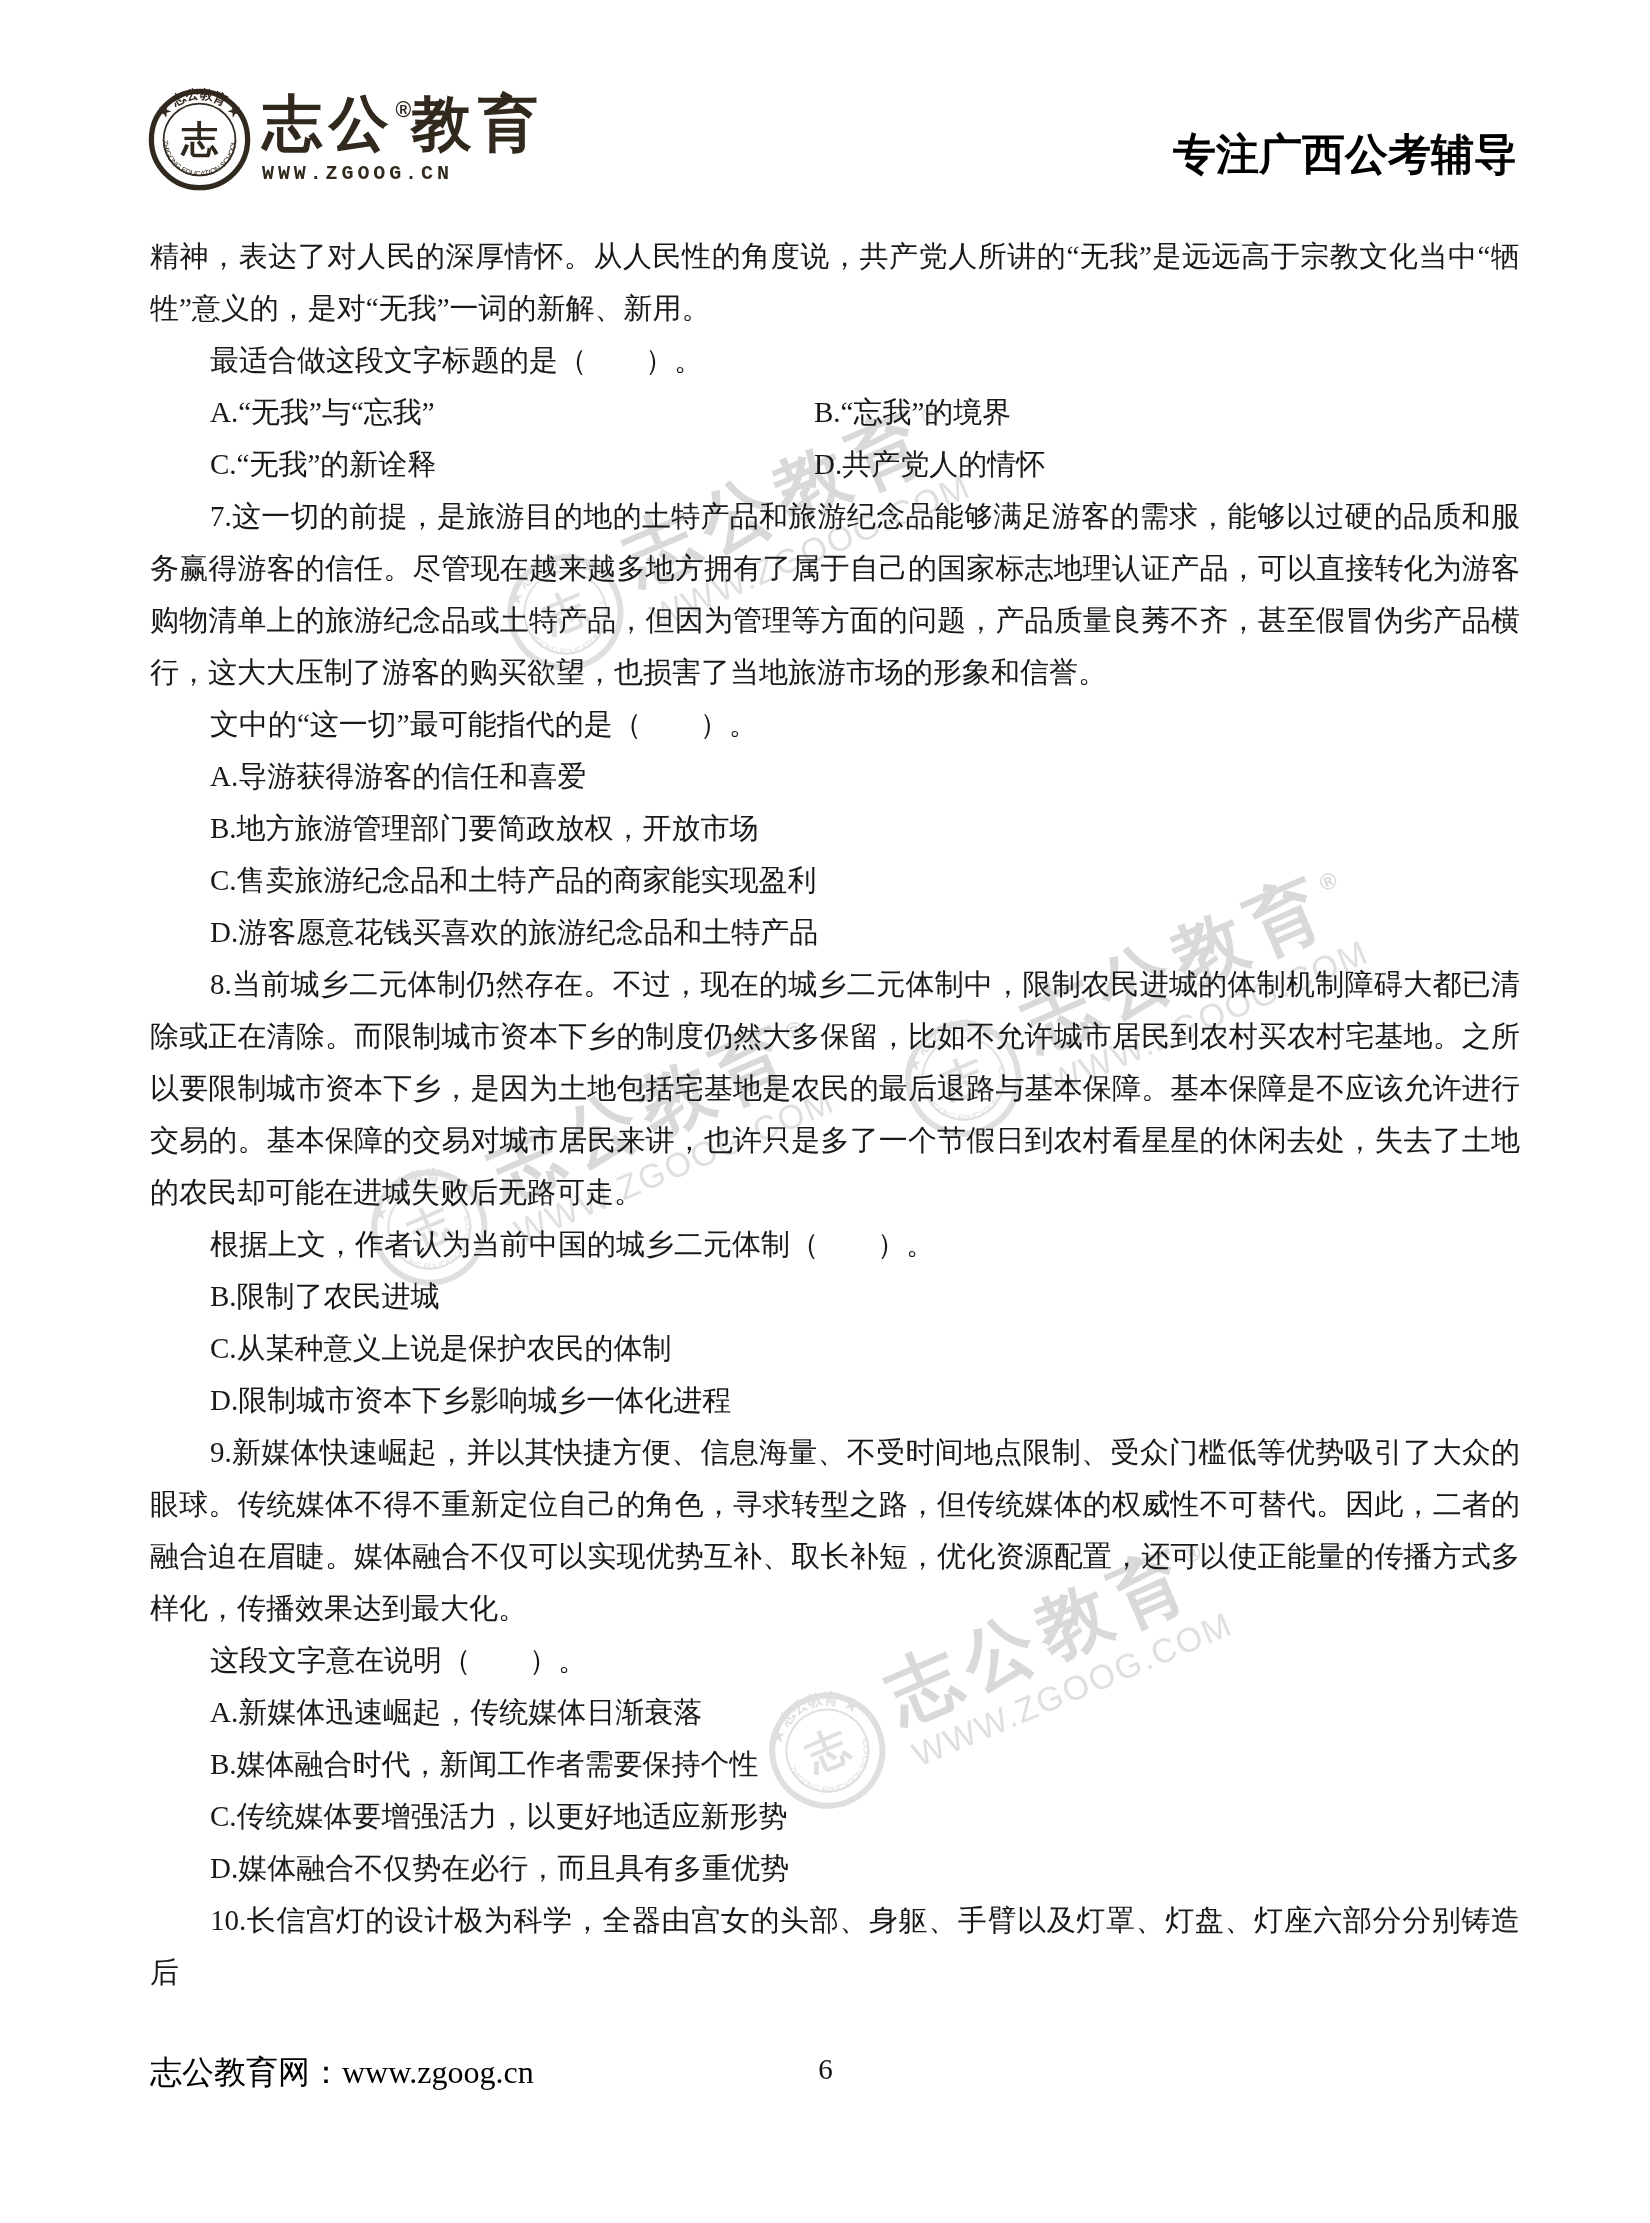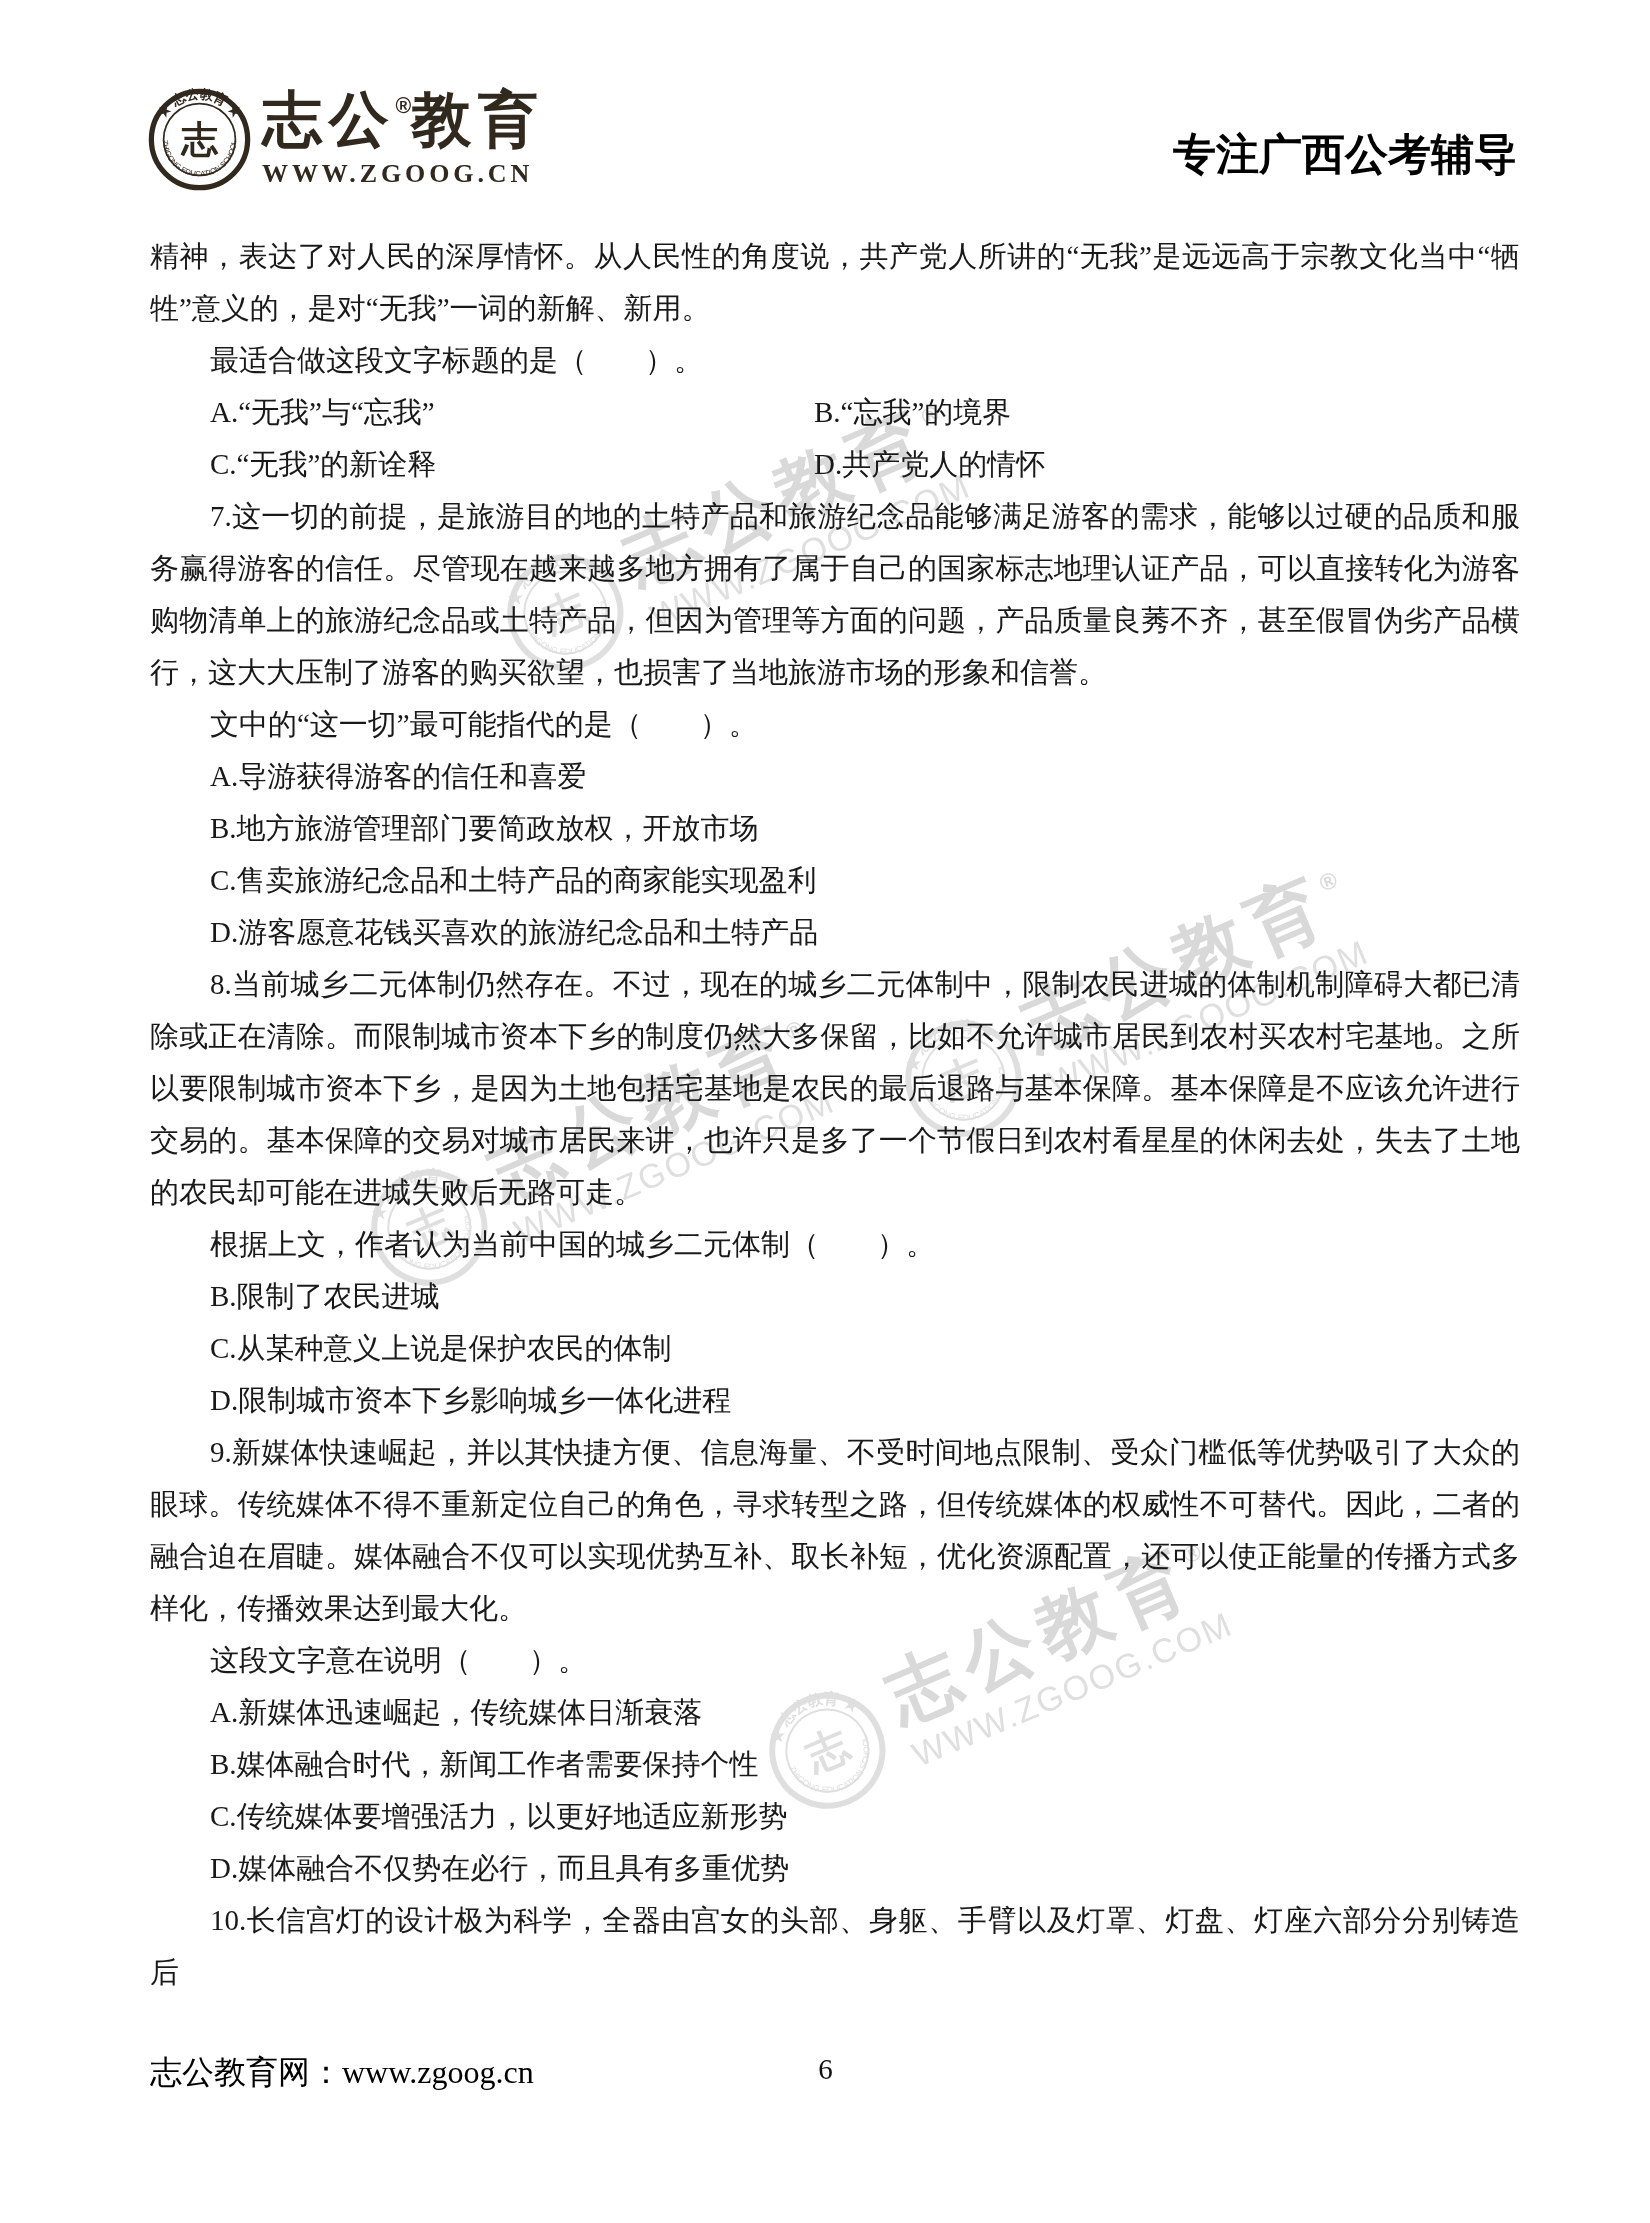--- a/index.html
+++ b/index.html
@@ -13,22 +13,22 @@
     display:flex;justify-content:space-between;align-items:flex-end;z-index:3;
   }
   .logo{display:flex;align-items:center;gap:10px;color:#31281e;}
   .seal-lg{width:105px;height:105px;display:block;}
   .brand-line{
     font-family:"Liberation Sans","DejaVu Sans",sans-serif;font-weight:bold;
     font-size:60px;letter-spacing:6.8px;line-height:1;white-space:nowrap;
   }
   .brand-line .reg{font-size:21.3px;vertical-align:27px;letter-spacing:0;}
   .brand-url{
-    font-family:Liberation Serif, serif;font-weight:bold;
-    font-size:26px;letter-spacing:3.9px;margin-top:8.7px;white-space:nowrap;
+    font-family:Liberation Mono, monospace;font-weight:bold;
+    font-size:20px;letter-spacing:3.9px;margin-top:8.7px;white-space:nowrap;
   }
   .tagline{
     font-family:"Liberation Sans","DejaVu Sans",sans-serif;font-weight:bold;
     font-size:43px;color:#000;padding-bottom:7.8px;white-space:nowrap;
   }
   
   .content{
     position:absolute;left:150px;top:230px;width:1370px;z-index:2;
     font-size:29px;line-height:52px;color:#191919;text-align:justify;
   }

